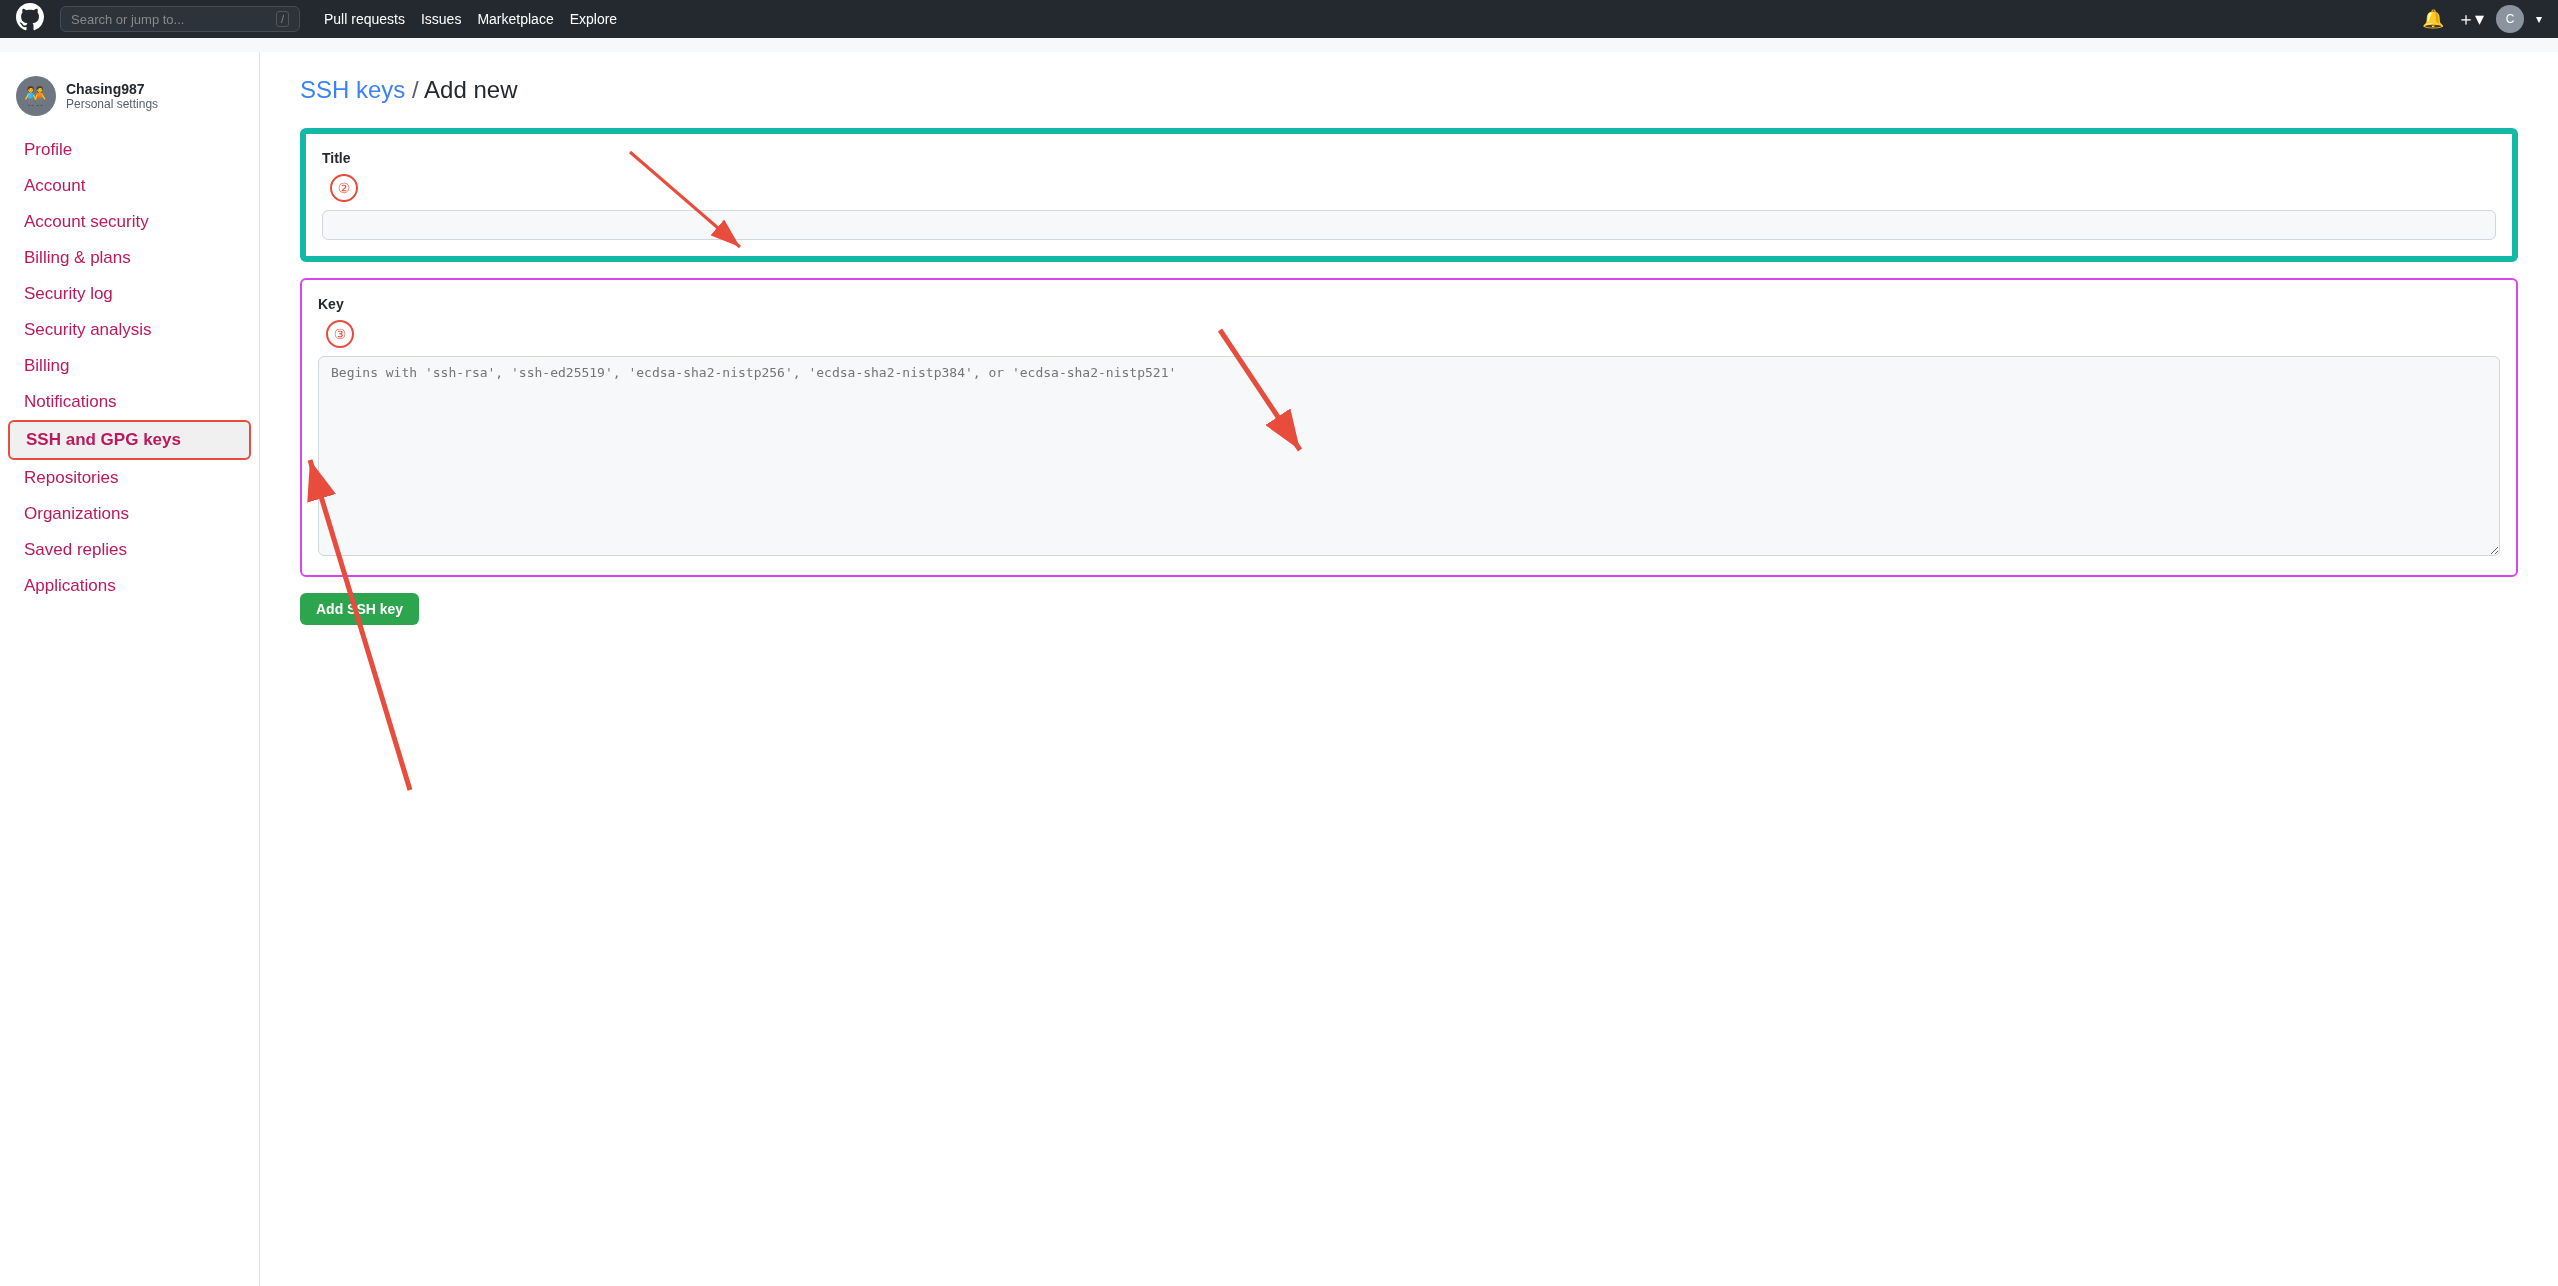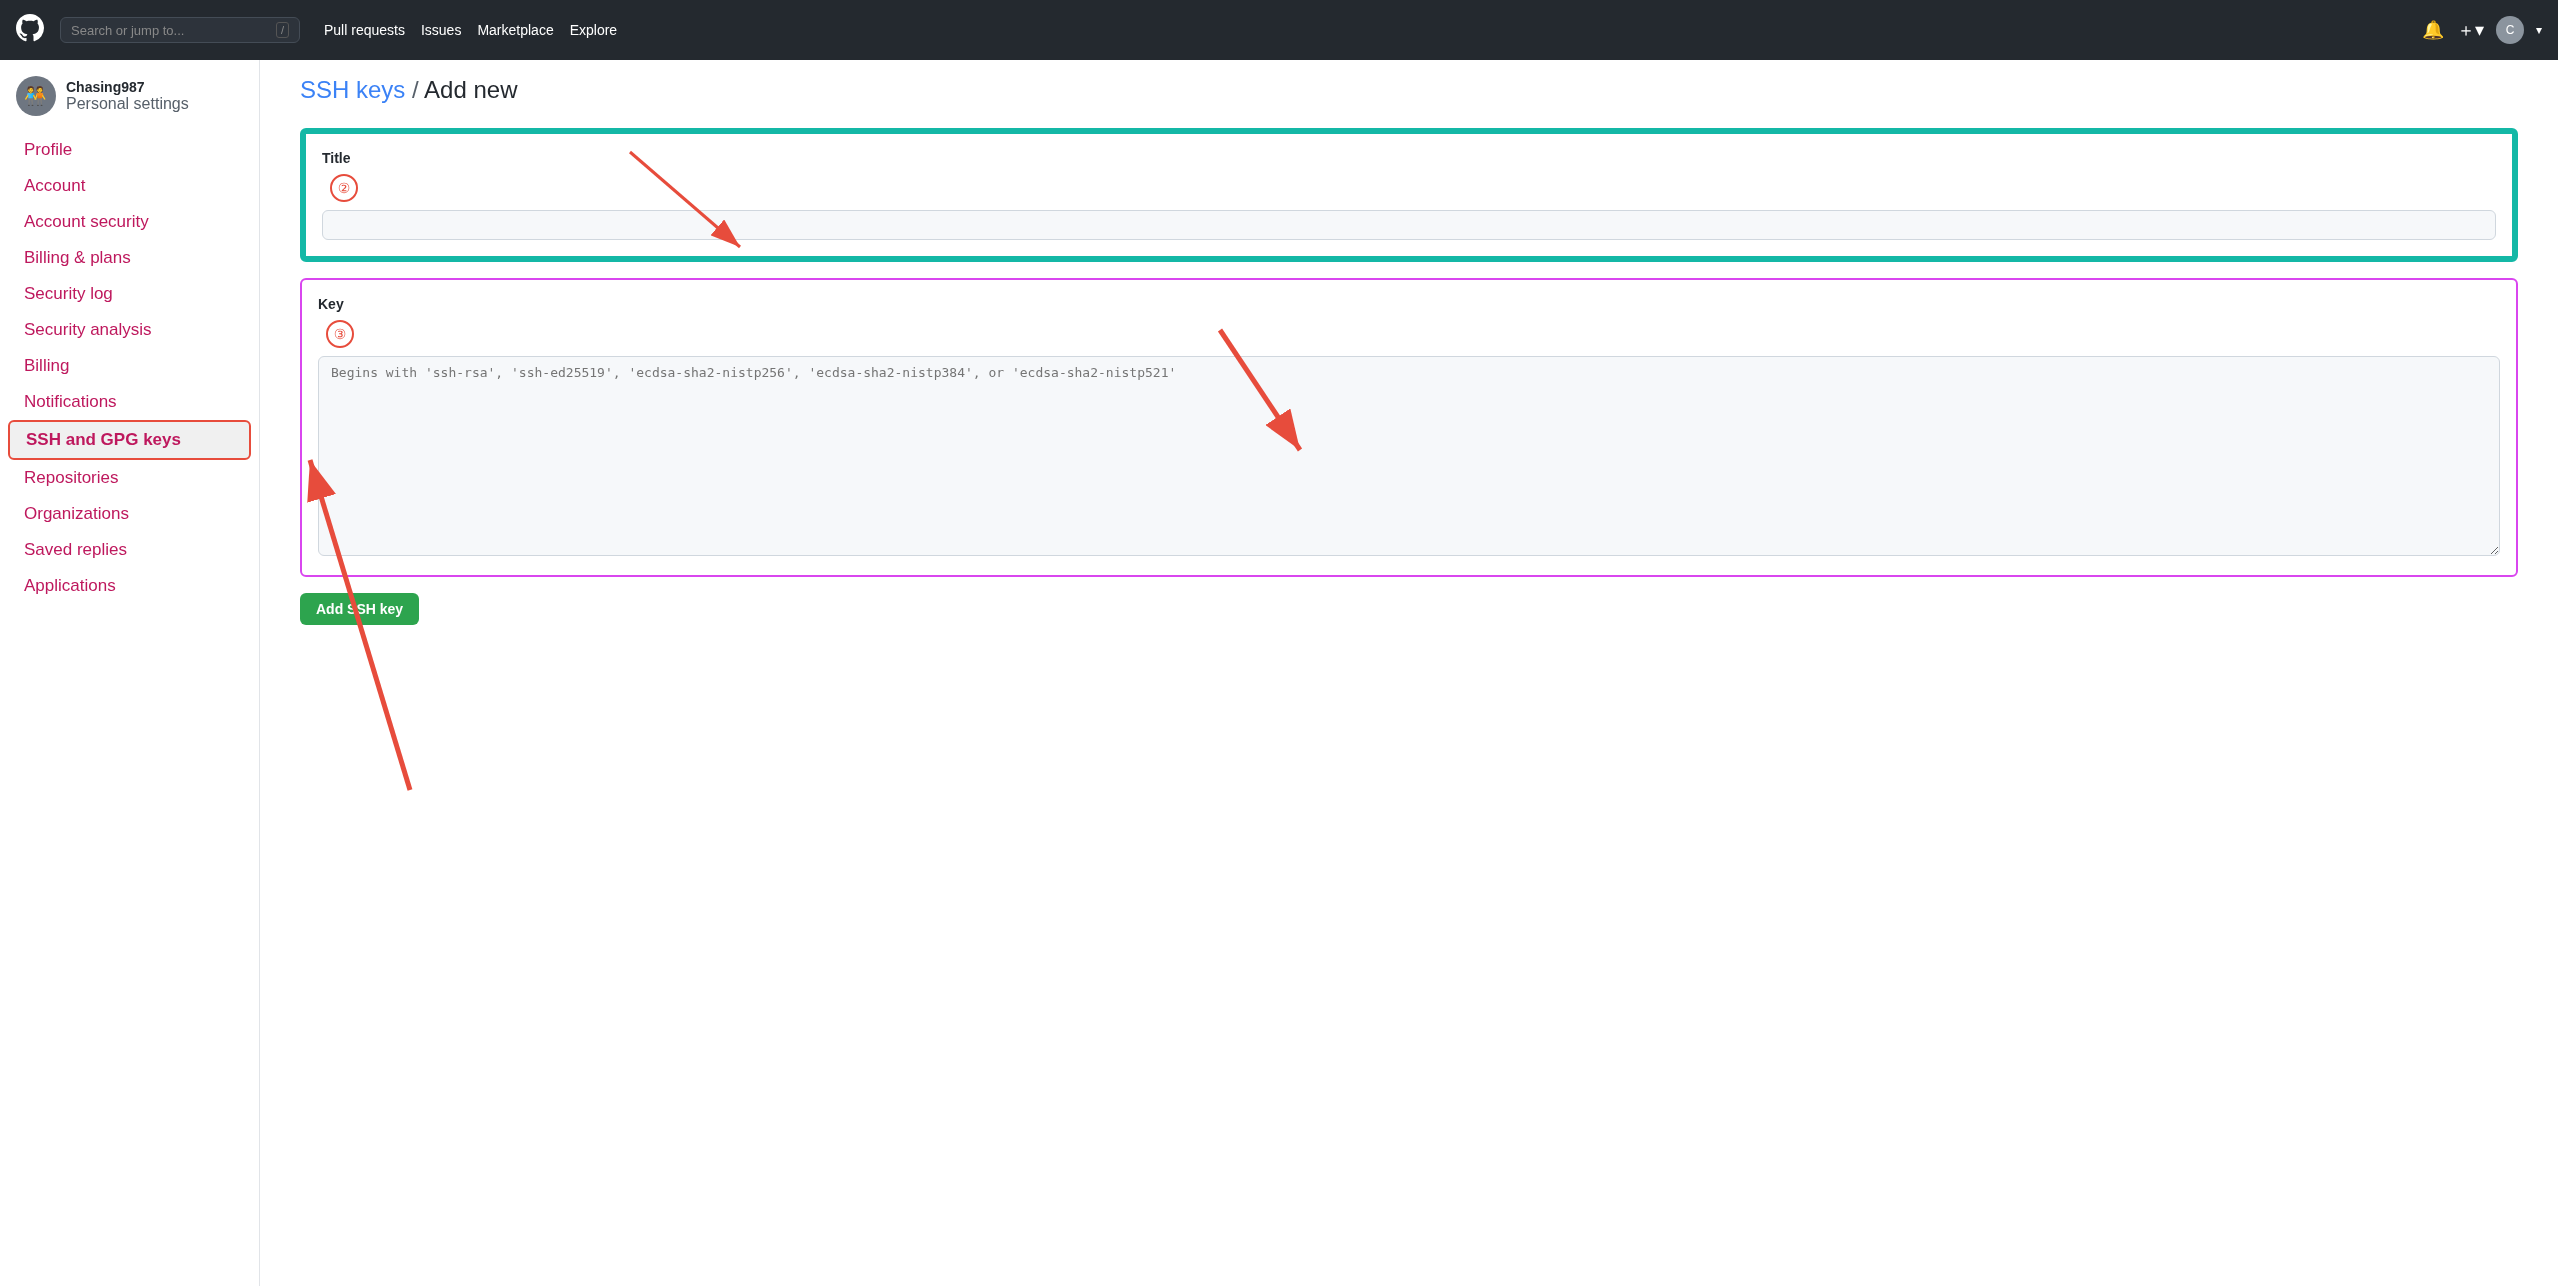--- a/index.html
+++ b/index.html
@@ -1,21 +1,21 @@
 <!DOCTYPE html>
 <html><head>
   <meta charset="utf-8">
   <style>
     * { box-sizing: border-box; margin: 0; padding: 0; }
     body { font-family: -apple-system, BlinkMacSystemFont, 'Segoe UI', Helvetica, Arial, sans-serif; font-size: 14px; background: #f6f8fa; color: #24292f; }
 
     
     .navbar {
       background: #24292f;
-      height: 60px;
+      height: 38px;
       display: flex;
       align-items: center;
       padding: 0 16px;
       gap: 16px;
       position: fixed;
       top: 0; left: 0; right: 0;
       z-index: 100;
     }
     .navbar-logo {
       color: white;
@@ -114,21 +114,21 @@
       display: flex;
       align-items: center;
       justify-content: center;
       font-size: 18px;
     }
     .sidebar-username {
       font-weight: 600;
       font-size: 14px;
     }
     .sidebar-subtitle {
-      font-size: 16px;
+      font-size: 12px;
       color: #57606a;
     }
     .sidebar-nav {
       list-style: none;
     }
     .sidebar-nav li a {
       display: block;
       padding: 8px 16px;
       color: #be185d;
       text-decoration: none;

